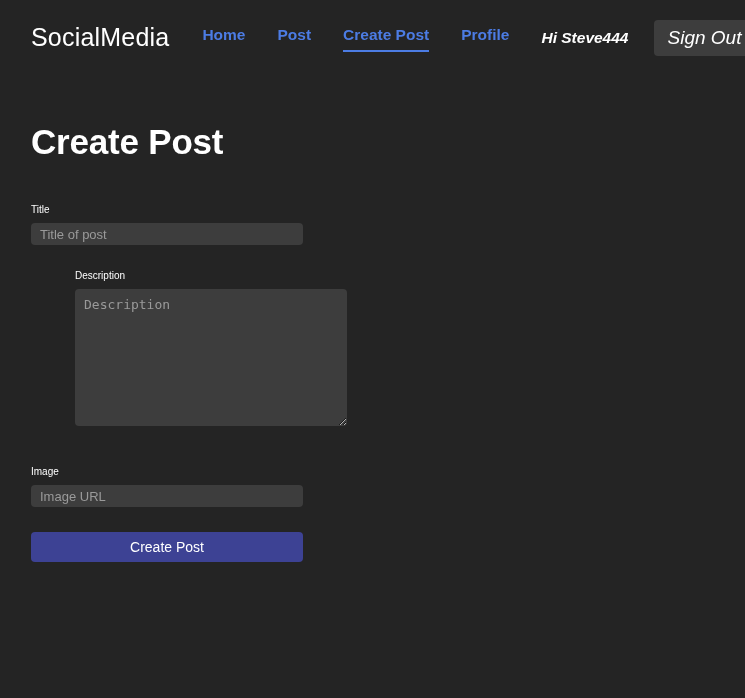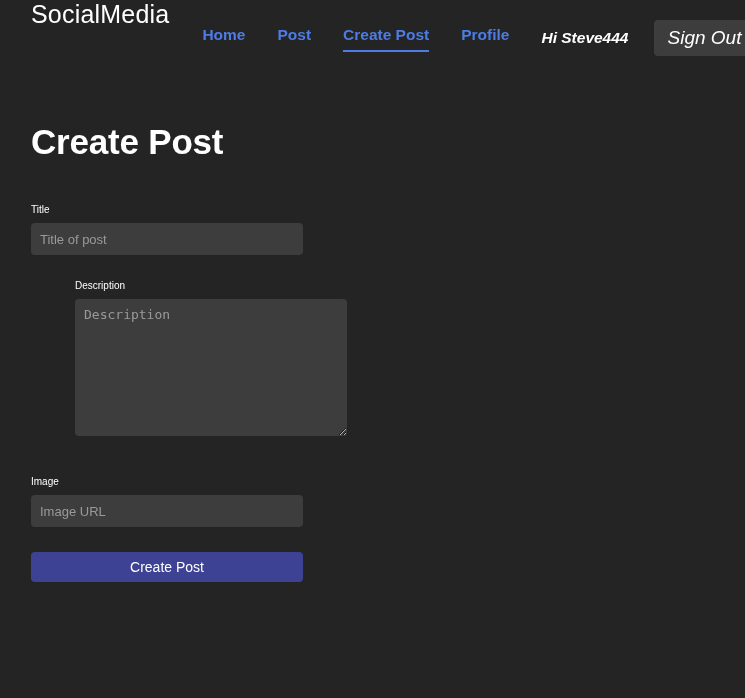--- a/index.html
+++ b/index.html
@@ -13,20 +13,21 @@
     background: #242424;
     font-family: "Liberation Sans", sans-serif;
     color: #ffffff;
     overflow: hidden;
   }
 
   
   .navbar {
     height: 75px;
     display: flex;
+    align-items: center;
     padding: 0 22px 0 31px;
     background: #242424;
   }
   .brand {
     font-size: 25px;
     font-weight: 400;
     color: #ffffff;
     letter-spacing: 0.2px;
     white-space: nowrap;
   }
@@ -88,21 +89,21 @@
   }
   .field-label {
     display: block;
     font-size: 10px;
     color: #ffffff;
     margin-bottom: 8px;
   }
   .text-input {
     display: block;
     width: 272px;
-    height: 32px;
+    height: 22px;
     background: #3d3d3d;
     border: none;
     border-radius: 4px;
     color: #ffffff;
     font-size: 13px;
     font-family: "Liberation Sans", sans-serif;
     padding: 0 9px;
     outline: none;
   }
   .text-input::placeholder { color: #9a9a9a; opacity: 1; }

